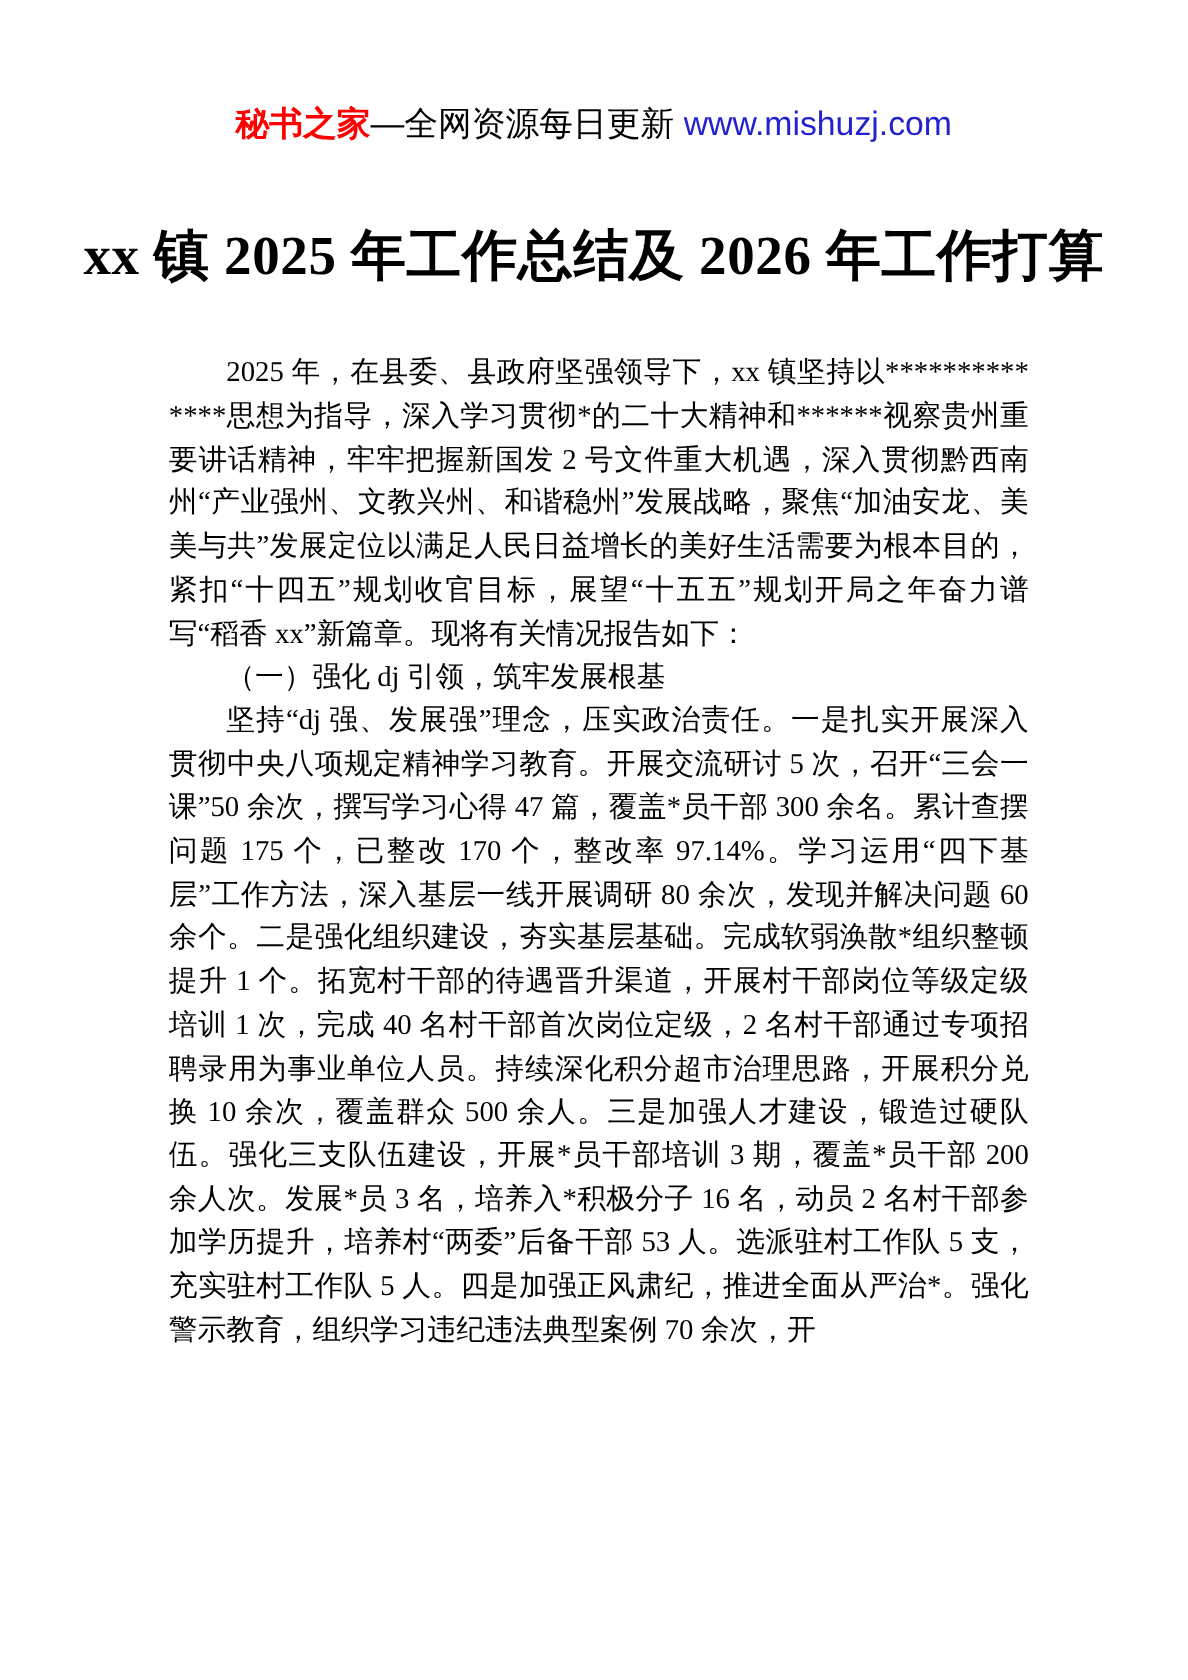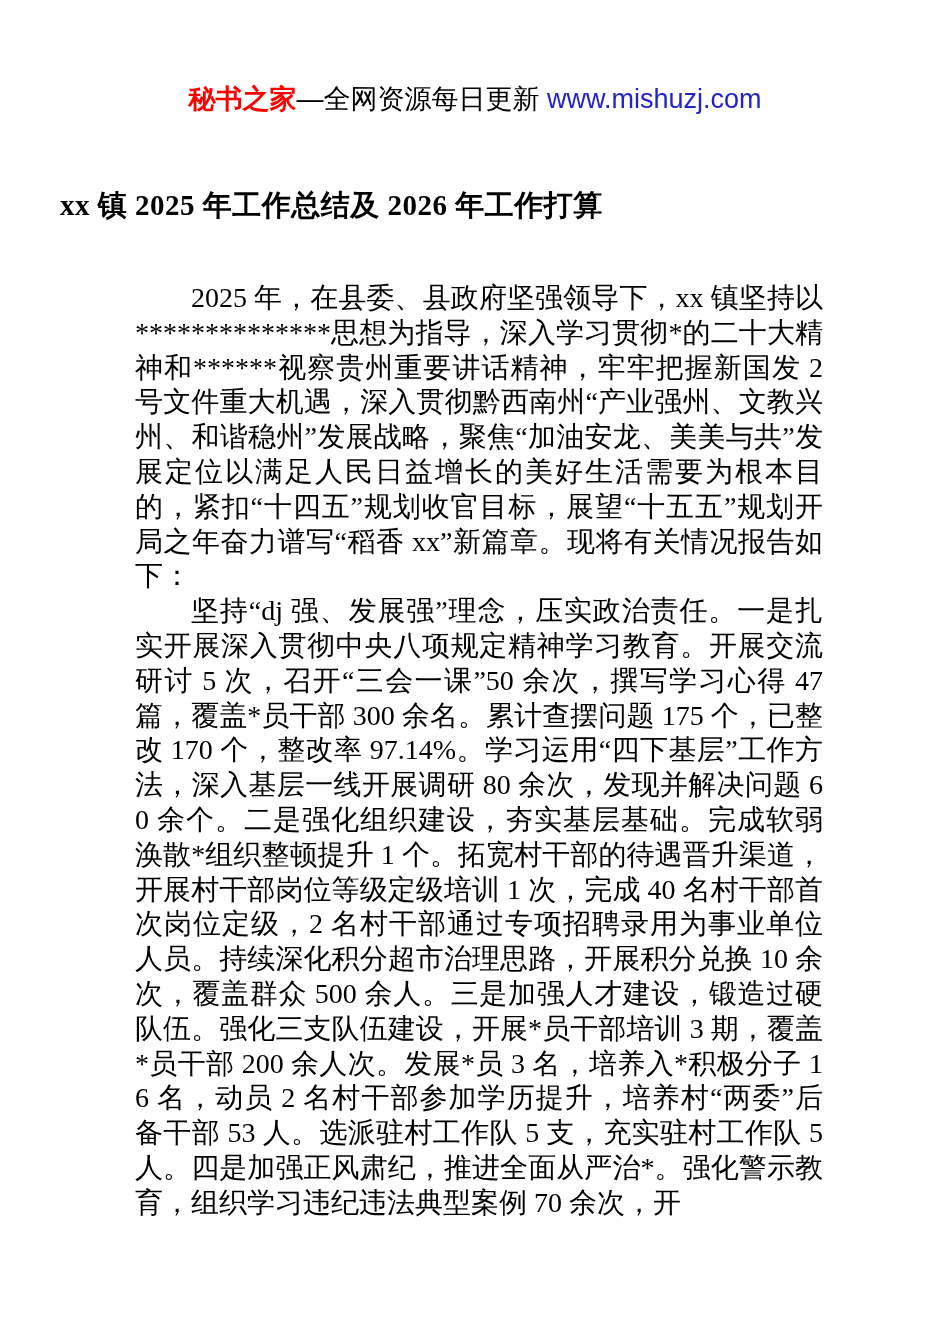--- a/index.html
+++ b/index.html
@@ -37,32 +37,32 @@
   .site-header .url {
     color: #2222cf;
     text-decoration: none;
   }
   .doc-title {
     position: absolute;
     top: 181px;
     left: 60px;
     right: 60px;
     margin: 0;
-    text-align: left;
-    font-size: 29px;
+    text-align: center;
+    font-size: 44px;
     line-height: 48px;
     font-weight: 600;
     letter-spacing: 0.5px;
   }
   .doc-body {
     position: absolute;
     top: 281px;
     left: 135px;
     width: 688px;
-    font-size: 28px;
+    font-size: 23px;
     line-height: 34.8px;
     text-align: justify;
     word-break: break-all;
   }
   .doc-body p {
     margin: 0;
     padding: 0;
     text-indent: 2em;
   }
 </style>
@@ -70,16 +70,17 @@
 <body>
 
 <div class="page">
 
   <div class="site-header"><span class="brand">秘书之家</span><span class="tagline">—全网资源每日更新 </span><a class="url" href="#">www.mishuzj.com</a></div>
 
   <h1 class="doc-title">xx 镇 2025 年工作总结及 2026 年工作打算</h1>
 
   <div class="doc-body">
     <p>2025 年，在县委、县政府坚强领导下，xx 镇坚持以**************思想为指导，深入学习贯彻*的二十大精神和******视察贵州重要讲话精神，牢牢把握新国发 2 号文件重大机遇，深入贯彻黔西南州“产业强州、文教兴州、和谐稳州”发展战略，聚焦“加油安龙、美美与共”发展定位以满足人民日益增长的美好生活需要为根本目的，紧扣“十四五”规划收官目标，展望“十五五”规划开局之年奋力谱写“稻香 xx”新篇章。现将有关情况报告如下：</p>
+    <p>（一）强化 dj 引领，筑牢发展根基</p>
     <p>坚持“dj 强、发展强”理念，压实政治责任。一是扎实开展深入贯彻中央八项规定精神学习教育。开展交流研讨 5 次，召开“三会一课”50 余次，撰写学习心得 47 篇，覆盖*员干部 300 余名。累计查摆问题 175 个，已整改 170 个，整改率 97.14%。学习运用“四下基层”工作方法，深入基层一线开展调研 80 余次，发现并解决问题 60 余个。二是强化组织建设，夯实基层基础。完成软弱涣散*组织整顿提升 1 个。拓宽村干部的待遇晋升渠道，开展村干部岗位等级定级培训 1 次，完成 40 名村干部首次岗位定级，2 名村干部通过专项招聘录用为事业单位人员。持续深化积分超市治理思路，开展积分兑换 10 余次，覆盖群众 500 余人。三是加强人才建设，锻造过硬队伍。强化三支队伍建设，开展*员干部培训 3 期，覆盖*员干部 200 余人次。发展*员 3 名，培养入*积极分子 16 名，动员 2 名村干部参加学历提升，培养村“两委”后备干部 53 人。选派驻村工作队 5 支，充实驻村工作队 5 人。四是加强正风肃纪，推进全面从严治*。强化警示教育，组织学习违纪违法典型案例 70 余次，开</p>
   </div>
 
 </div>
 
 </body></html>

